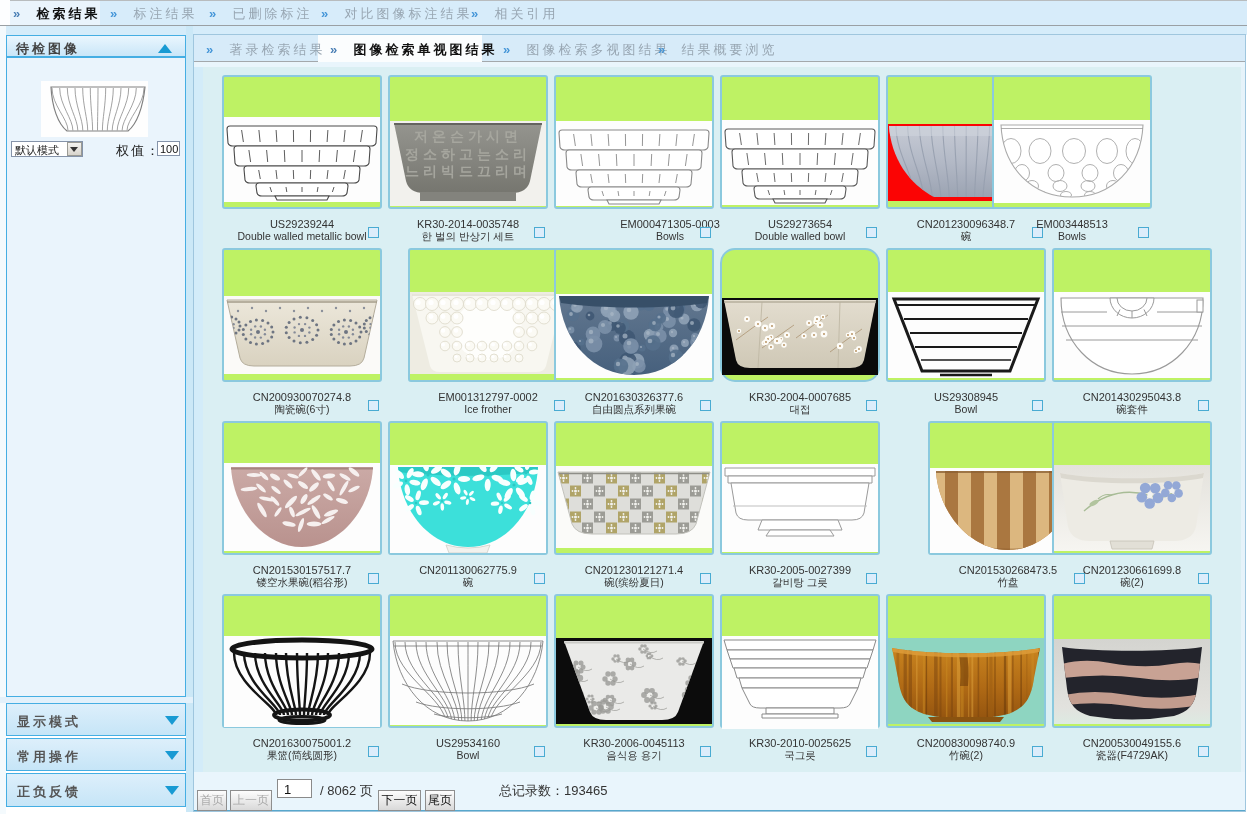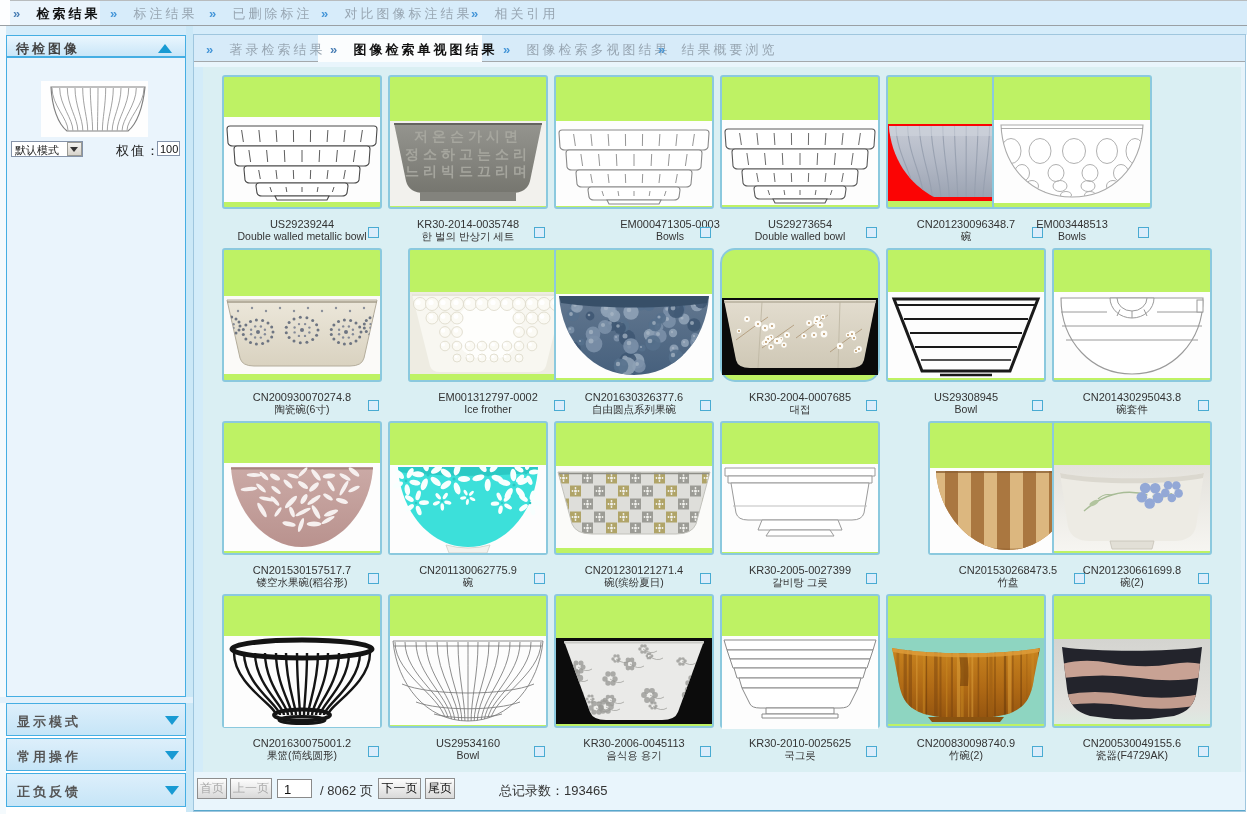--- a/index.html
+++ b/index.html
@@ -8,21 +8,21 @@
 .toptab { font-size:13px; letter-spacing:3px; }
 .sectab { font-size:13px; letter-spacing:3px; }
 .card { position:absolute; width:160px; height:134px; background:#bef264; border:2px solid #8bc9de; border-radius:3px; }
 .imgbox { position:absolute; left:0; width:156px; overflow:hidden; font-size:0; }
 .t1 { position:absolute; top:141px; width:156px; text-align:center; font-size:11px; line-height:12px; color:#333; }
 .t2 { position:absolute; top:153px; width:156px; text-align:center; font-size:10.5px; line-height:12px; color:#333; }
 .cb { position:absolute; right:1px; top:150px; width:11px; height:11px; background:#dcedfb; border:1.5px solid #49abd2; }
 .sbpanel { left:6px; width:180px; border:1px solid #45aee3; background:linear-gradient(#ddeffb,#c6e5f7); }
 .sbt { position:absolute; left:10px; top:9px; font-size:13px; font-weight:bold; color:#555; letter-spacing:3px; }
 .sbtri { position:absolute; left:158px; top:12px; width:0; height:0; border-left:7px solid transparent; border-right:7px solid transparent; border-top:9px solid #189ad3; }
-.pgbtn { height:21px; text-align:center; font-size:12px; line-height:19px; color:#111; background:linear-gradient(#fdfdfd,#d9d9d9); border:1px solid #8e8e8e; }
+.pgbtn { height:21px; text-align:center; font-size:12px; line-height:19px; color:#111; background:linear-gradient(#fdfdfd,#d9d9d9); border:1px solid #8e8e8e;margin-top:12px; }
 .pgbtn.dis { color:#aaa; }
 </style></head>
 <body>
 
 <div class="abs" style="left:0;top:0;width:1247px;height:26px;background:#d7ecfa;border-top:1px solid #b8bcbe;border-bottom:1px solid #9aa0a4;"></div>
 <div class="abs" style="left:0;top:0;width:10px;height:25px;background:#fdfeff;"></div>
 <div class="abs" style="left:10px;top:1px;width:90px;height:24px;background:#eaf4fc;"></div>
 <div class="abs toptab" style="left:13px;top:5px;color:#111;font-weight:bold;"><span style="color:#4a7fb5;font-weight:bold;">»</span>&nbsp; 检索结果</div>
 <div class="abs toptab" style="left:110px;top:5px;color:#98a6b2;"><span style="color:#4596d8;font-weight:bold;">»</span>&nbsp; 标注结果</div>
 <div class="abs toptab" style="left:209px;top:5px;color:#98a6b2;"><span style="color:#4596d8;font-weight:bold;">»</span>&nbsp; 已删除标注</div>

